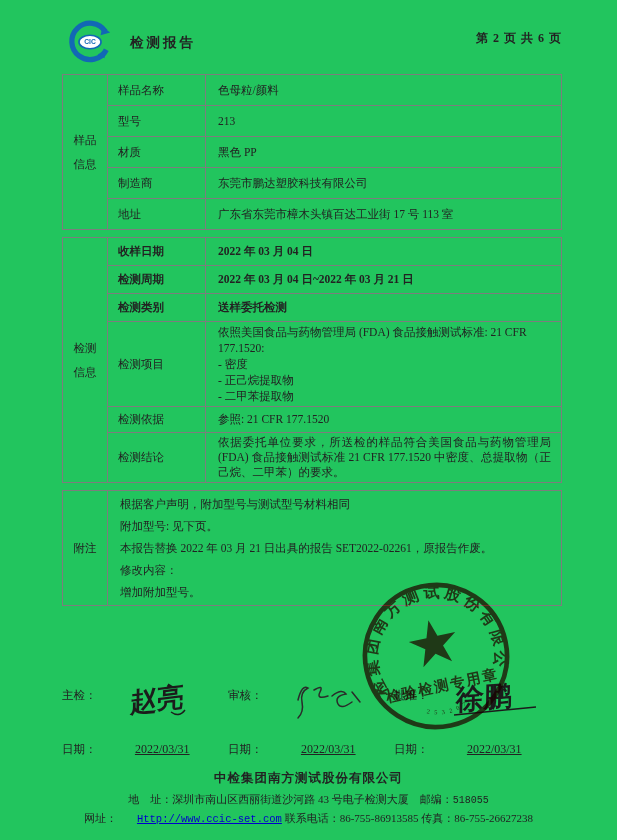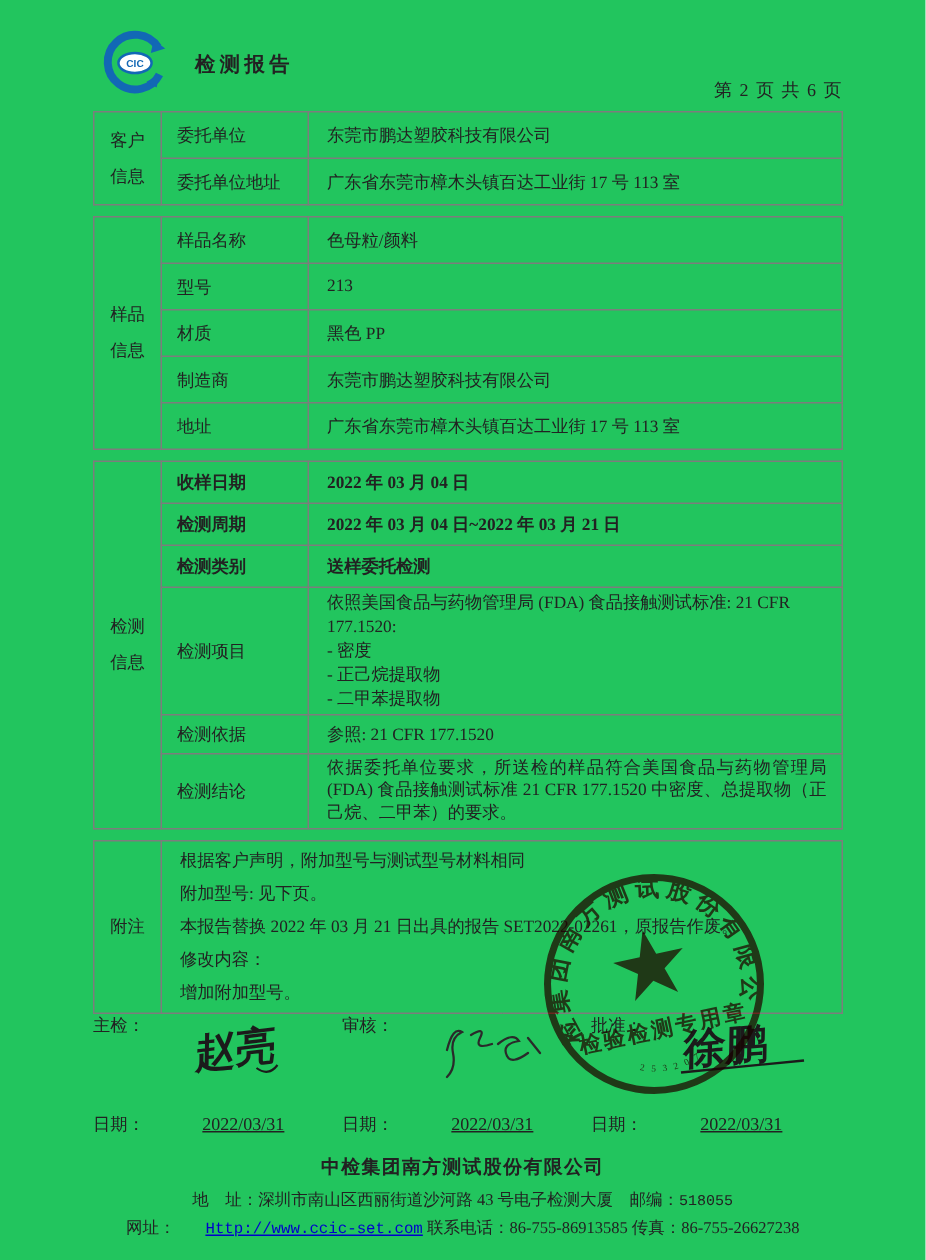--- a/index.html
+++ b/index.html
@@ -4,40 +4,40 @@
 <style>
   * { margin:0; padding:0; box-sizing:border-box; }
   body { background:#fff; font-family:"Liberation Serif", serif; color:#222; }
   .page { position:relative; width:617px; height:840px; background:#22c55e; margin:0 auto; overflow:hidden; }
 
   
   .hdr { position:absolute; top:18px; left:62px; width:500px; height:48px; }
   .hdr-logo { position:absolute; left:2px; top:0; width:52px; height:48px; }
   .hdr-title { position:absolute; left:68px; top:16px; font-size:13.5px; font-weight:bold; letter-spacing:3px; }
   .hdr-no { position:absolute; left:176px; top:17px; font-size:12px; font-weight:bold; }
-  .hdr-page { position:absolute; right:0; top:34px; font-size:12px; font-weight:normal; letter-spacing:1px; }
+  .hdr-page { position:absolute; right:0; top:12px; font-size:12px; font-weight:bold; letter-spacing:1px; }
 
   
   .tables { position:absolute; top:74px; left:62px; width:500px; }
   table { width:100%; border-collapse:collapse; table-layout:fixed; margin-bottom:7px; font-size:11.5px; }
   td { border:1px solid #7d7d7d; vertical-align:middle; padding:2px 0; }
   td.sec { width:45px; text-align:center; white-space:pre-line; line-height:24px; }
   td.lbl { width:98px; padding-left:10px; }
   td.val { padding-left:12px; padding-right:10px; }
   .pre { white-space:pre-line; }
   .h31 { height:31px; } .h28 { height:28px;font-weight:bold; } .h26 { height:26px; }
   .h81 { height:81px; } .h45 { height:45px; } .h111 { height:111px; }
   .lh16 { line-height:16px; }
   .just { text-align:justify; line-height:15px; }
   .notes-val { line-height:22px; padding-left:12px; padding-right:10px; }
 
   
   .sig-block { position:absolute; top:676px; left:62px; width:500px; }
   .sig-row { display:flex; }
-  .sig-col { width:166px; display:flex; align-items:flex-start; }
+  .sig-col { width:166px; display:flex; align-items:center; }
   .sig-label { font-size:11.5px; padding-bottom:6px; white-space:nowrap; }
   .sig-art { flex:1; display:flex; justify-content:center; }
   .date-row { display:flex; margin-top:22px; }
   .date-col { width:166px; display:flex; }
   .date-val { flex:1; text-align:center; font-size:12px;text-decoration:underline; }
   .date-lbl { font-size:11.5px; }
 
   
   .seal { position:absolute; left:358px; top:578px; width:156px; height:156px;
           mix-blend-mode:multiply; opacity:.92; transform:rotate(-12deg); pointer-events:none; }
@@ -62,34 +62,20 @@
       <path d="M 66,76 L 84,66 L 80,84 Z" fill="#1268b5"></path>
       <ellipse cx="50" cy="50" rx="23" ry="14" fill="#fff" stroke="#1268b5" stroke-width="3.5"></ellipse>
       <text x="50" y="55" text-anchor="middle" font-size="14" font-weight="bold" fill="#1268b5" font-family="Liberation Sans, sans-serif">CIC</text>
     </svg>
     <div class="hdr-title">检测报告</div>
     <div class="hdr-page">第 2 页 共 6 页</div>
   </div>
 
   <div class="tables">
 
-    <table>
-      <tbody>
-          <tr>
-        <td class="sec" rowspan="2">客户
-信息</td>
-        <td class="lbl h31">委托单位</td>
-        <td class="val h31">东莞市鹏达塑胶科技有限公司</td>
-      </tr>
-      <tr>
-        <td class="lbl h31">委托单位地址</td>
-        <td class="val h31">广东省东莞市樟木头镇百达工业街 17 号 113 室</td>
-      </tr>
-    </tbody>
-      </table>
 
     <table>
       <tbody>
           <tr>
         <td class="sec" rowspan="5">样品
 信息</td>
         <td class="lbl h31">样品名称</td>
         <td class="val h31">色母粒/颜料</td>
       </tr>
       <tr>

